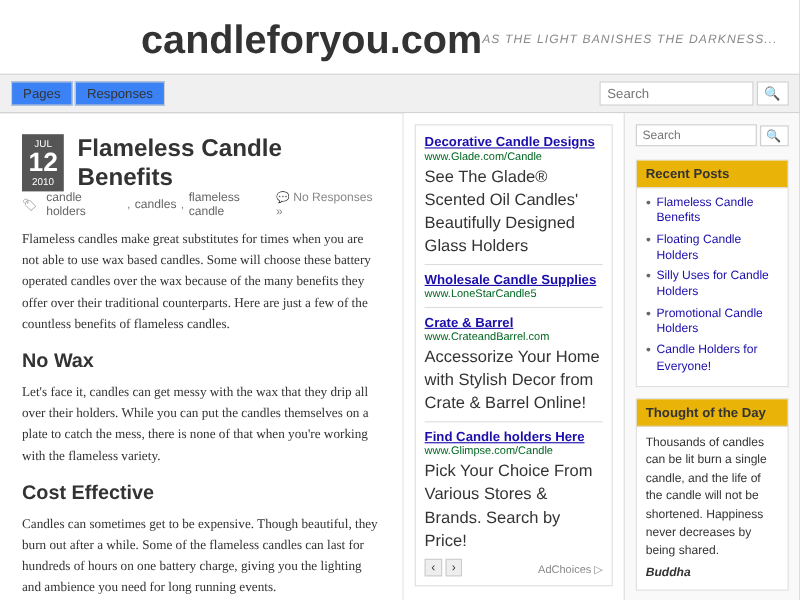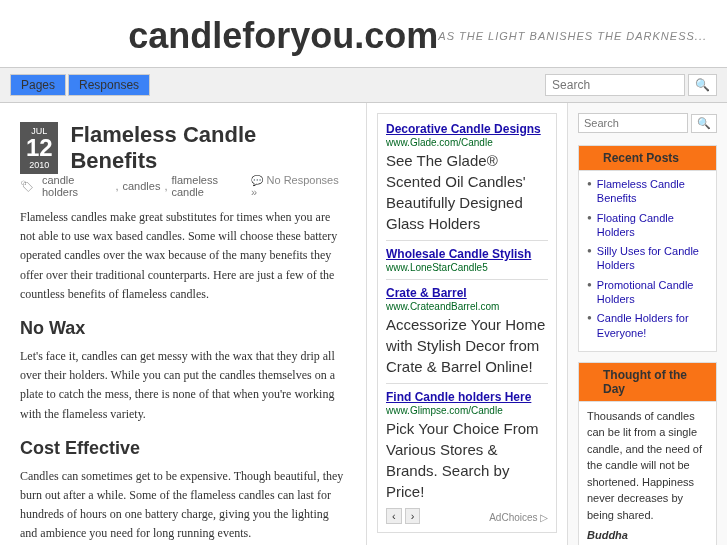--- a/index.html
+++ b/index.html
@@ -55,21 +55,21 @@
     .ad-nav-btn { background: #eee; border: 1px solid #ccc; padding: 1px 5px; cursor: pointer; font-size: 11px; color: #333; }
     .ad-choices { font-size: 10px; color: #888; text-align: right; margin-top: 4px; }
 
     
     #sidebar { width: 160px; min-width: 160px; padding: 10px; background: #f9f9f9; border-left: 1px solid #ddd; }
     .sidebar-search { display: flex; align-items: center; gap: 3px; margin-bottom: 12px; }
     .sidebar-search input { border: 1px solid #ccc; padding: 3px 5px; font-size: 11px; width: 110px; }
     .sidebar-search-btn { background: #fff; border: 1px solid #ccc; padding: 2px 5px; cursor: pointer; font-size: 11px; }
 
     .sidebar-section { background: #fff; border: 1px solid #ddd; margin-bottom: 10px; }
-    .sidebar-section-title { background: #f97316; border-bottom: 1px solid #ddd; padding: 5px 24px; font-size: 12px; font-weight: bold; font-family: Arial, sans-serif; }
+    .sidebar-section-title { background: #eab308; border-bottom: 1px solid #ddd; padding: 5px 8px; font-size: 12px; font-weight: bold; font-family: Arial, sans-serif; }
     .sidebar-section-body { padding: 6px 8px; }
     .recent-post-item { display: flex; align-items: flex-start; gap: 5px; margin-bottom: 5px; font-size: 11px; font-family: Arial, sans-serif; line-height: 1.3; }
     .recent-post-bullet { color: #666; margin-top: 2px; font-size: 8px; }
     .recent-post-link { color: #1a0dab; cursor: pointer; }
 
     .thought-box { font-size: 11px; font-family: Arial, sans-serif; line-height: 1.5; }
     .thought-author { font-style: italic; font-weight: bold; margin-top: 4px; }
 
     .responses { font-size: 11px; color: #888; font-family: Arial, sans-serif; }
     .responses-icon { font-size: 10px; }
@@ -139,21 +139,21 @@
 
     <div id="ad-area">
       <div class="ad-block">
         <div>
           <span class="ad-link">Decorative Candle Designs</span>
           <span class="ad-link-small">www.Glade.com/Candle</span>
           <div class="ad-desc">See The Glade® Scented Oil Candles' Beautifully Designed Glass Holders</div>
         </div>
         <hr class="ad-separator">
         <div>
-          <span class="ad-link">Wholesale Candle Stylish</span>
+          <span class="ad-link">Wholesale Candle Supplies</span>
           <span class="ad-link-small">www.LoneStarCandle5</span>
         </div>
         <hr class="ad-separator">
         <div>
           <span class="ad-link">Crate &amp; Barrel</span>
           <span class="ad-link-small">www.CrateandBarrel.com</span>
           <div class="ad-desc">Accessorize Your Home with Stylish Decor from Crate &amp; Barrel Online!</div>
         </div>
         <hr class="ad-separator">
         <div>
@@ -197,19 +197,19 @@
           <div class="recent-post-item">
             <span class="recent-post-bullet">●</span>
             <span class="recent-post-link">Candle Holders for Everyone!</span>
           </div>
         </div>
       </div>
 
       <div class="sidebar-section">
         <div class="sidebar-section-title">Thought of the Day</div>
         <div class="sidebar-section-body thought-box">
-          <div>Thousands of candles can be lit from a single candle, and the need of the candle will not be shortened. Happiness never decreases by being shared.</div>
+          <div>Thousands of candles can be lit burn a single candle, and the life of the candle will not be shortened. Happiness never decreases by being shared.</div>
           <div class="thought-author">Buddha</div>
         </div>
       </div>
     </div>
   </div>
 </div>
 
 </body></html>

